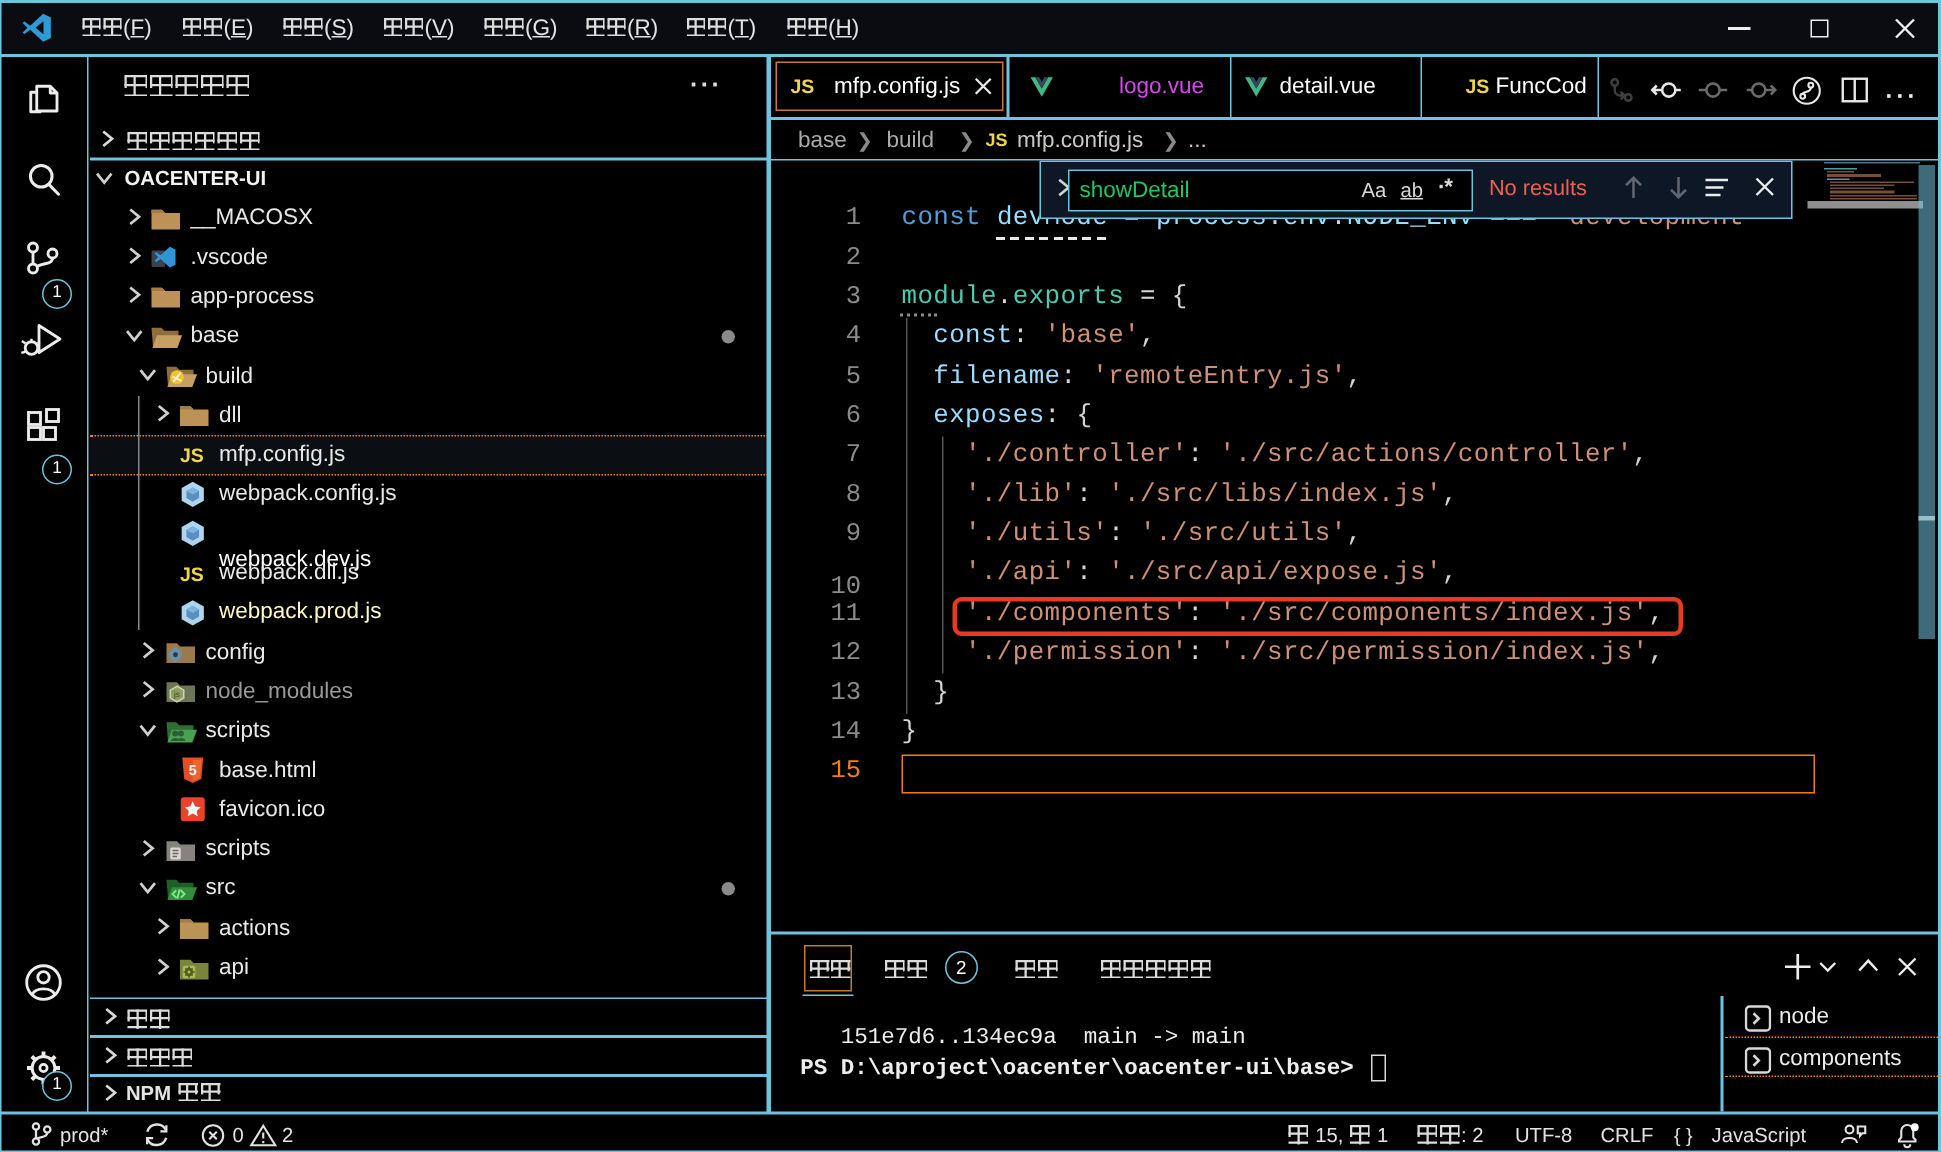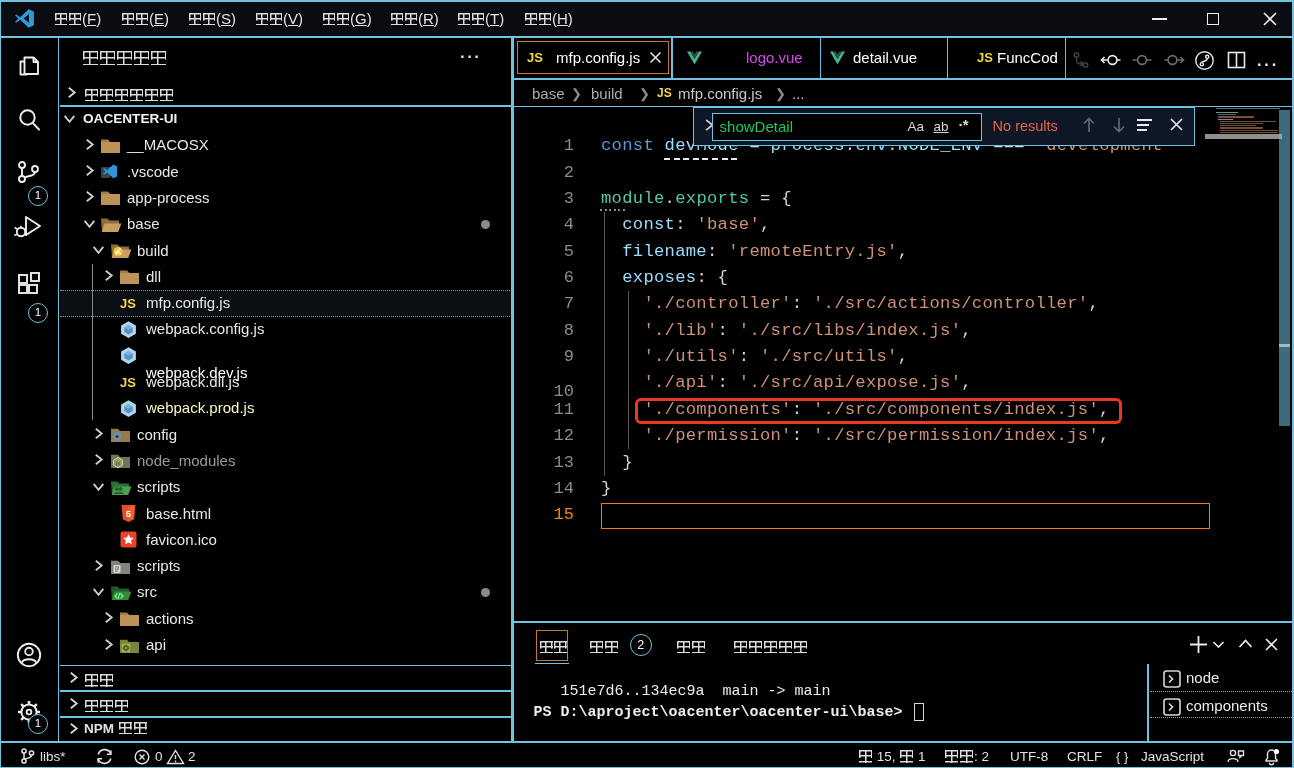--- a/index.html
+++ b/index.html
@@ -632,21 +632,21 @@
 <div class="abs cyh" style="left:0;top:740.8px;width:1294px;height:1.8px"></div>
 <div class="abs" id="status" style="font-size:13.5px;color:#e2e2e2">
 <div class="abs" style="left:19px;top:747px">
         <svg width="17" height="18" viewBox="0 0 17 18" fill="none" stroke="#e2e2e2" stroke-width="1.5">
           <circle cx="5" cy="4" r="2.1"></circle>
           <circle cx="5" cy="14" r="2.1"></circle>
           <circle cx="12.5" cy="6" r="2.1"></circle>
           <path d="M5 6.2 v5.7 M12.5 8.2 c0 3.5-5 2.3-7 4.3"></path>
         </svg>
       </div>
-<div class="abs" style="left:40px;top:749px">libs*</div>
+<div class="abs" style="left:40px;top:749px">prod*</div>
 <div class="abs" style="left:95px;top:747px">
         <svg width="19" height="19" viewBox="0 0 19 19" fill="none" stroke="#e2e2e2" stroke-width="1.6">
           <path d="M3.2 7.5 a6.7 6.7 0 0 1 12.6-.8 M15.8 11.5 a6.7 6.7 0 0 1-12.6.8"></path>
           <path d="M15.9 3.2 v4 h-4 M3.1 15.8 v-4 h4" stroke-width="1.5"></path>
         </svg>
       </div>
 <div class="abs" style="left:133px;top:748px">
         <svg width="18" height="18" viewBox="0 0 18 18" fill="none" stroke="#e2e2e2" stroke-width="1.4">
           <circle cx="9" cy="9" r="6.8"></circle>
           <path d="M6.5 6.5 l5 5 M11.5 6.5 l-5 5"></path>

